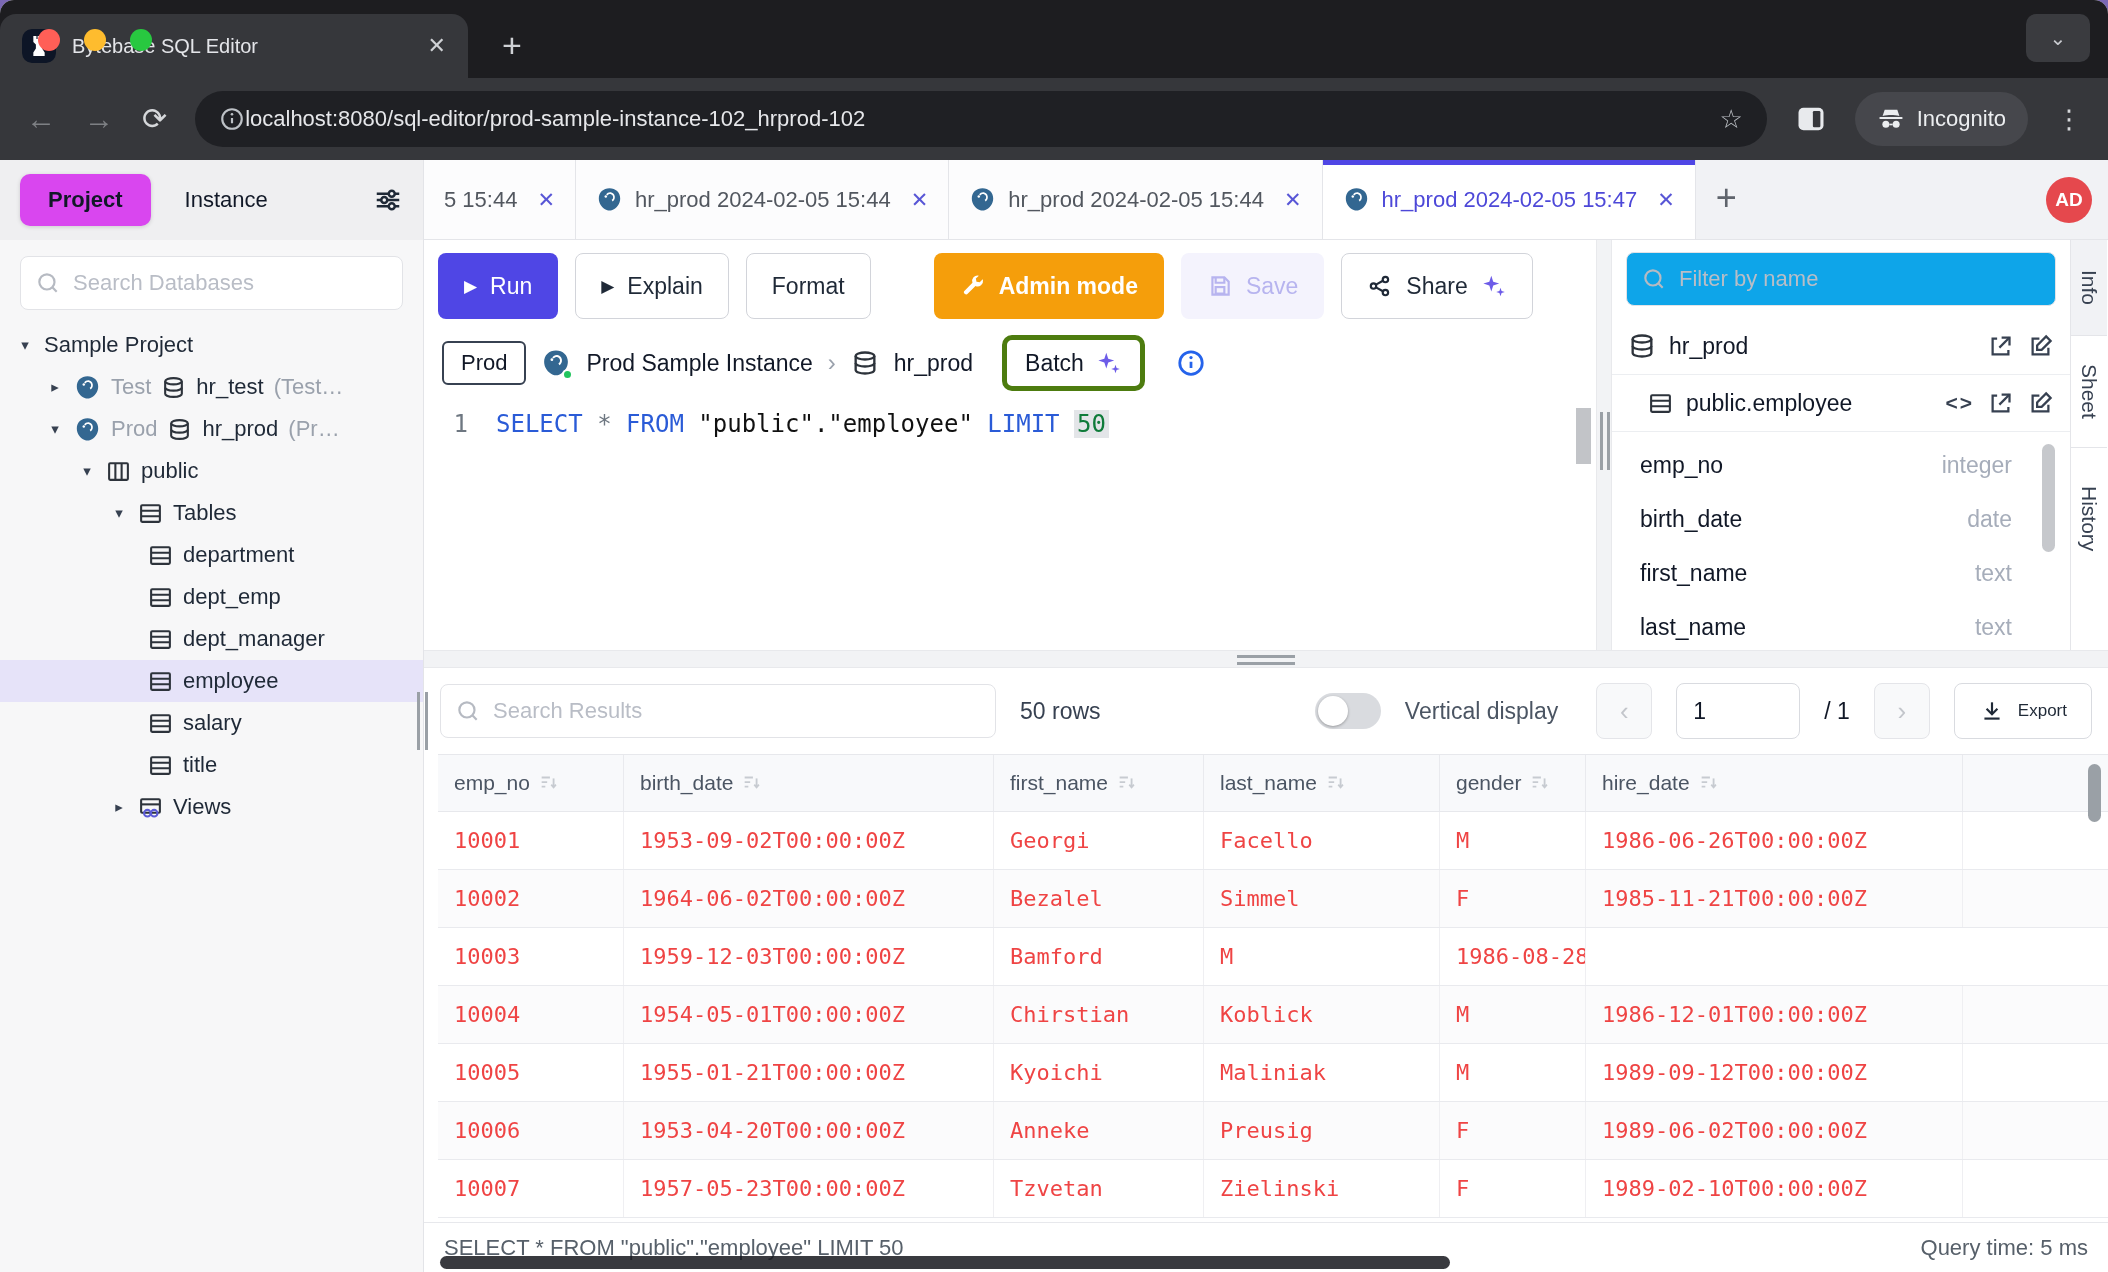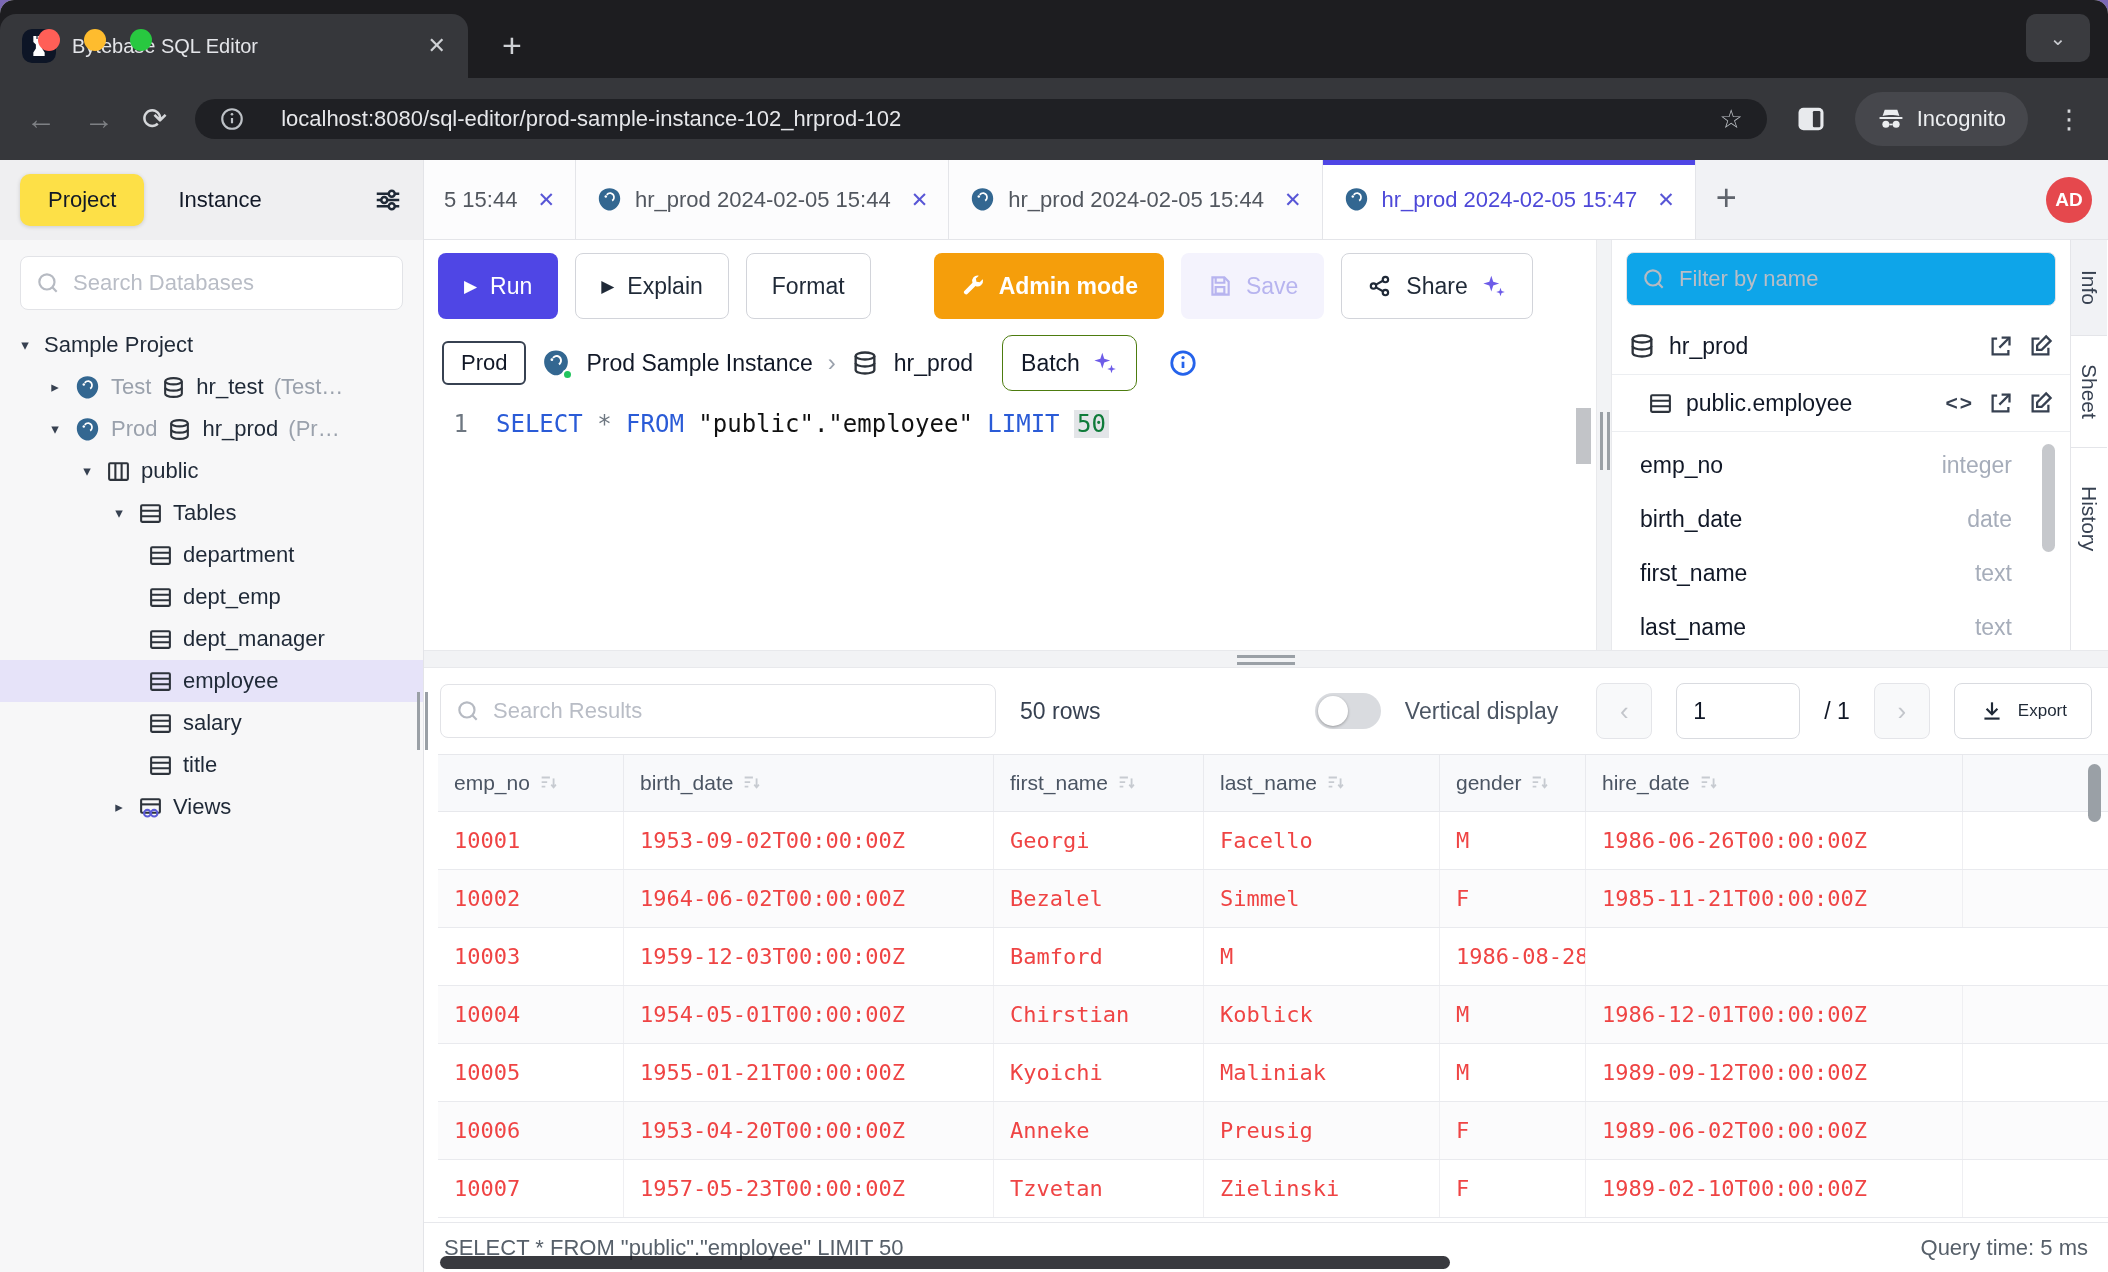--- a/index.html
+++ b/index.html
@@ -14,34 +14,34 @@
   .dot.r{background:#ff5f57}.dot.y{background:#febc2e}.dot.g{background:#28c840}
   .btab { width:468px; height:64px; background:#36373b; border-radius:16px 16px 0 0; display:flex; align-items:center; padding:0 22px; gap:16px; }
   .fav { width:34px; height:34px; border-radius:8px; flex:0 0 auto; }
   .btab-title { flex:1; color:#e4e5e9; font-size:20px; white-space:nowrap; overflow:hidden; }
   .tab-x { color:#cfd1d5; font-size:22px; }
   .newtab { color:#cfd1d5; font-size:34px; margin:0 0 16px 34px; line-height:1; }
   .tabsearch { position:absolute; right:18px; top:14px; width:64px; height:48px; background:#3a3b3f; border-radius:10px; color:#c9cbd0; font-size:20px; display:flex; align-items:center; justify-content:center; }
   .chrome-bar { height:82px; background:#36373b; display:flex; align-items:center; padding:0 26px; gap:28px; flex:0 0 auto; }
   .navic { font-size:30px; color:#7e8084; line-height:1; }
   .navic.on { color:#d6d8db; }
-  .urlbar { flex:1; height:40px; background:#1f2024; border-radius:28px; display:flex; align-items:center; padding:0 24px; gap:36px; }
+  .urlbar { flex:1; height:56px; background:#1f2024; border-radius:28px; display:flex; align-items:center; padding:0 24px; gap:0; }
   .urltxt { flex:1; color:#e6e7ea; font-size:22px; white-space:nowrap; overflow:hidden; }
   .star { color:#bdc1c6; font-size:26px; }
   .incog { height:54px; background:#46474c; border-radius:27px; display:flex; align-items:center; gap:12px; padding:0 22px; color:#eceef0; font-size:22px; }
   .kebab { color:#d6d8db; font-size:26px; letter-spacing:0; }
 
   
   .app { flex:1; display:flex; min-height:0; position:relative; background:#fff; }
 
   
   .sidebar { width:424px; flex:0 0 auto; background:#f7f7f8; border-right:1px solid #e3e4e8; display:flex; flex-direction:column; }
   .side-top { background:#efeff1; display:flex; align-items:center; padding:14px 20px; gap:6px; }
   .side-tab { padding:13px 28px; font-size:22px; color:#111827; border-radius:10px; }
-  .side-tab.active { background:#fde047; font-weight:400; box-shadow:0 1px 4px rgba(0,0,0,.15); }
+  .side-tab.active { background:#d946ef; font-weight:700; box-shadow:0 1px 4px rgba(0,0,0,.15); }
   .side-sliders { margin-left:auto; width:30px; height:30px; color:#1f2937; }
   .search-box { margin:16px 20px 14px; height:54px; background:#fff; border:1px solid #e2e3e7; border-radius:8px; display:flex; align-items:center; padding:0 14px; gap:12px; }
   .search-box svg { width:26px; height:26px; color:#b6bac2; flex:0 0 auto; }
   .search-box input { border:0; outline:0; flex:1; font-size:22px; color:#374151; font-family:inherit; background:transparent; }
   .search-box input::placeholder { color:#b9bdc6; }
   .tree { flex:1; overflow:hidden; font-size:22px; color:#1f2937; }
   .trow { height:42px; display:flex; align-items:center; gap:10px; white-space:nowrap; }
   .trow.selected { background:#e6e3f9; }
   .caret { width:18px; color:#374151; font-size:15px; text-align:center; flex:0 0 auto; }
   .ticon { width:25px; height:25px; flex:0 0 auto; color:#2d333b; }
@@ -69,21 +69,21 @@
   .btn.outline { border-color:#d2d4da; }
   .btn.admin { background:#f59e0b; color:#fff; font-weight:700; margin-left:46px; }
   .btn.save { background:#f4f3fd; color:#b7b4ef; }
   .play { font-size:17px; line-height:1; }
   .sparkle { color:#6d5ce8; }
   .crumbs { height:62px; display:flex; align-items:center; gap:15px; padding:0 18px; font-size:23px; color:#111827; flex:0 0 auto; }
   .prodbox { border:2px solid #374151; border-radius:6px; padding:7px 17px; font-size:22px; }
   .crumb-sep { color:#9aa1ac; font-size:24px; }
   .pgwrap { position:relative; width:30px; height:30px; }
   .pgdot { position:absolute; right:-2px; bottom:-2px; width:11px; height:11px; border-radius:50%; background:#22c55e; border:2px solid #fff; }
-  .batchbtn { border:1px solid #4d7c0f; border-radius:10px; height:56px; display:flex; align-items:center; gap:12px; padding:0 18px; font-size:23px; margin-left:14px; }
+  .batchbtn { border:5px solid #4d7c0f; border-radius:10px; height:56px; display:flex; align-items:center; gap:12px; padding:0 18px; font-size:23px; margin-left:14px; }
   .infoi { width:30px; height:30px; margin-left:16px; }
   .editor { flex:1; position:relative; font-family:"DejaVu Sans Mono",monospace; font-size:24px; overflow:hidden; }
   .codeline { display:flex; padding-top:16px; align-items:baseline; }
   .gutter { width:72px; text-align:right; padding-right:28px; color:#6e7781; flex:0 0 auto; }
   .kw { color:#2a5bd7; } .op { color:#6e7781; } .ident { color:#111; }
   .num { color:#0f7b3a; background:#e3e5e8; padding:0 3px; }
   .ed-scroll { position:absolute; right:5px; top:14px; width:15px; height:56px; background:#c2c4c8; }
   .vdivider { width:16px; background:#f2f3f5; border-left:1px solid #e8e9ec; border-right:1px solid #e8e9ec; position:relative; flex:0 0 auto; }
   .vdivider .grip { position:absolute; top:172px; left:3px; display:flex; gap:4px; }
   .vdivider .grip i { width:3px; height:58px; background:#9aa0a6; display:block; }

